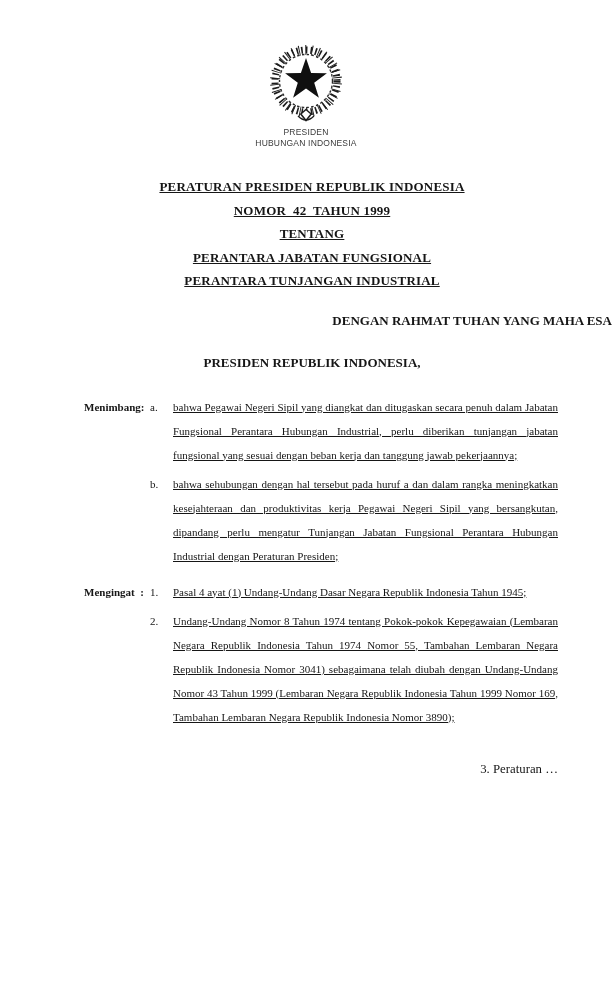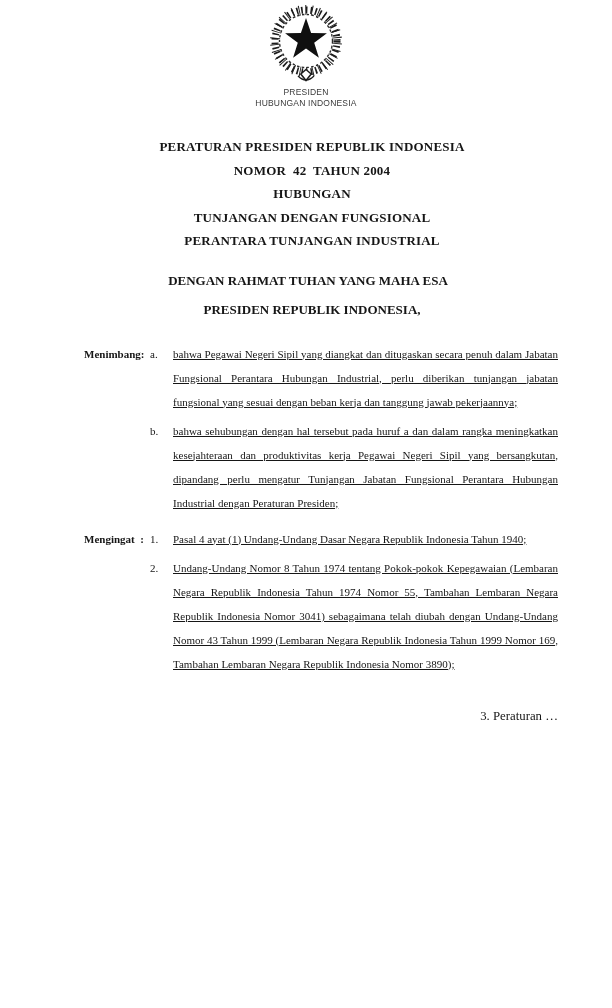--- a/index.html
+++ b/index.html
@@ -11,20 +11,21 @@
     position: relative;
     width: 612px;
     height: 1008px;
     background: #ffffff;
     color: #161616;
     font-family: "Liberation Serif", serif;
     overflow: hidden;
   }
   
   .emblem-wrap {
+    padding-top: 40px;
     text-align: center;
   }
   .emblem-svg { display: block; margin: 0 auto; }
   .emblem-caption {
     margin-top: 1px;
     text-align: center;
     font-family: "Liberation Sans", sans-serif;
     font-size: 8.5px;
     line-height: 11px;
     letter-spacing: 0.2px;
@@ -32,32 +33,33 @@
   }
   
   .title-block {
     margin-top: 26px;
     padding-left: 12px;
     text-align: center;
     font-weight: bold;
     font-size: 13px;
     line-height: 23.5px;
     letter-spacing: 0.2px;
+    text-decoration: underline;
   }
   .title-block .tline { white-space: pre-wrap; }
   .invocation {
     margin-top: 16px;
     padding-left: 4px;
-    text-align: center;
+    text-align: right;
     font-weight: bold;
     font-size: 13px;
     line-height: 23.5px;
   }
   .authority {
-    margin-top: 6px;
+    margin-top: 19px;
     padding-left: 12px;
     text-align: center;
     font-weight: bold;
     font-size: 13px;
     line-height: 23.5px;
   }
   
   .clauses {
     margin: 20px 0 0 84px;
     width: 474px;
@@ -111,23 +113,23 @@
       </g>
     </svg>
     <div class="emblem-caption">
       <div>PRESIDEN</div>
       <div>HUBUNGAN INDONESIA</div>
     </div>
   </div>
 
   <div class="title-block">
     <div class="tline">PERATURAN PRESIDEN REPUBLIK INDONESIA</div>
-    <div class="tline">NOMOR  42  TAHUN 2004</div>
-    <div class="tline">HUBUNGAN</div>
-    <div class="tline">TUNJANGAN DENGAN FUNGSIONAL</div>
+    <div class="tline">NOMOR  42  TAHUN 1999</div>
+    <div class="tline">TENTANG</div>
+    <div class="tline">PERANTARA JABATAN FUNGSIONAL</div>
     <div class="tline">PERANTARA TUNJANGAN INDUSTRIAL</div>
   </div>
 
   <div class="invocation">DENGAN RAHMAT TUHAN YANG MAHA ESA</div>
   <div class="authority">PRESIDEN REPUBLIK INDONESIA,</div>
 
   <div class="clauses">
     <div class="clause-row menimbang">
       <div class="clause-label">
         <span>Menimbang</span>
@@ -146,21 +148,21 @@
     </div>
 
     <div class="clause-row mengingat">
       <div class="clause-label">
         <span>Mengingat</span>
         <span>:</span>
       </div>
       <div class="clause-items">
         <div class="clause-item">
           <span class="item-marker">1.</span>
-          <span class="item-text">Pasal 4 ayat (1) Undang-Undang Dasar Negara Republik Indonesia Tahun 1940;</span>
+          <span class="item-text">Pasal 4 ayat (1) Undang-Undang Dasar Negara Republik Indonesia Tahun 1945;</span>
         </div>
         <div class="clause-item">
           <span class="item-marker">2.</span>
           <span class="item-text">Undang-Undang Nomor 8 Tahun 1974 tentang Pokok-pokok Kepegawaian (Lembaran Negara Republik Indonesia Tahun 1974 Nomor 55, Tambahan Lembaran Negara Republik Indonesia Nomor 3041) sebagaimana telah diubah dengan Undang-Undang Nomor 43 Tahun 1999 (Lembaran Negara Republik Indonesia Tahun 1999 Nomor 169, Tambahan Lembaran Negara Republik Indonesia Nomor 3890);</span>
         </div>
       </div>
     </div>
   </div>
 
   <div class="catchword">3. Peraturan …</div>

